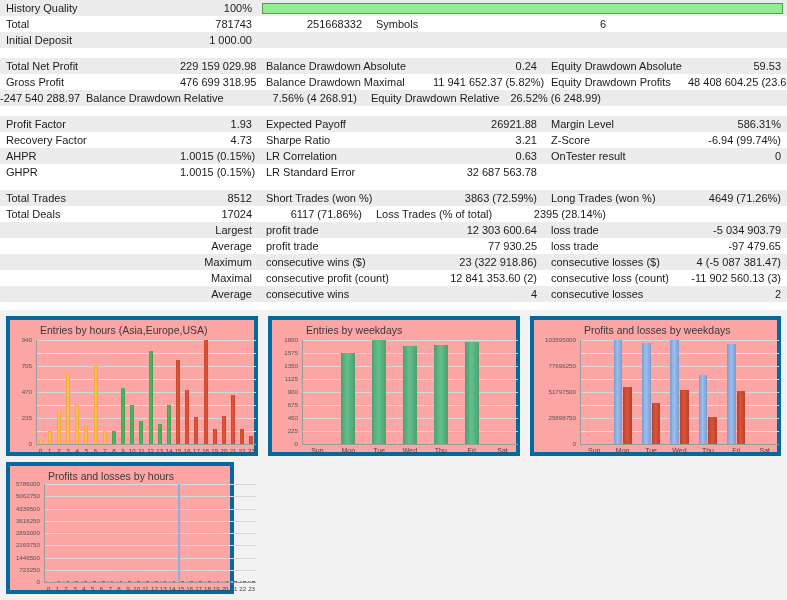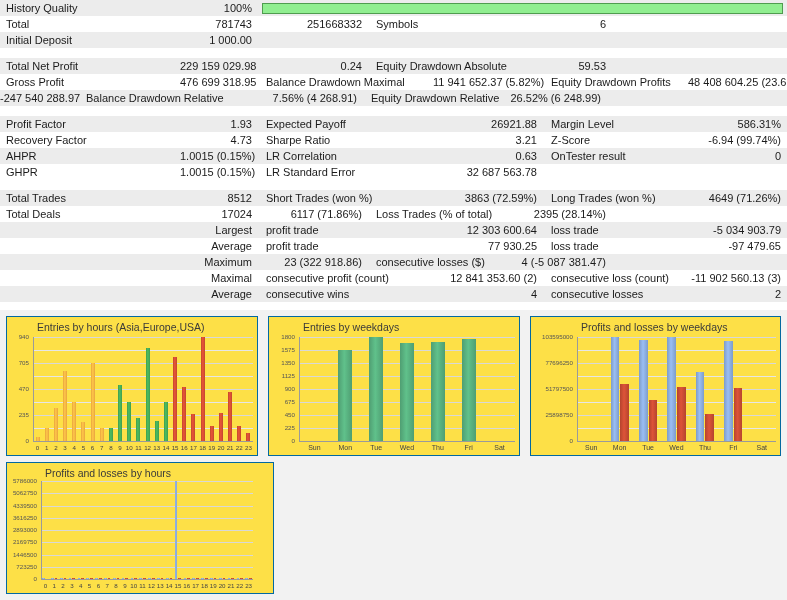--- a/index.html
+++ b/index.html
@@ -31,22 +31,22 @@
     background: #90ee90;
     border: 1px solid #4f9c4f;
   }
 
   .gap { height: 10px; background: #ffffff; }
 
   
   .charts-band { position: relative; width: 787px; background: #f2f2f2; }
   .chart-card {
     position: absolute;
-    background: #fde047;
-    border: 1px solid #0369a1;
+    background: #fca5a5;
+    border: 4px solid #0369a1;
   }
   .chart-title {
     position: absolute;
     font-size: 10.5px;
     color: #3a3a3a;
     white-space: nowrap;
   }
   .axis-lbl {
     position: absolute;
     font-size: 6.2px;
@@ -91,20 +91,21 @@
         <div class="c-value">1 000.00</div>
         <div class="c-label2"></div>
         <div class="c-value2"></div>
         <div class="c-label3"></div>
         <div class="c-value3"></div>
       </div>
       <div class="gap"></div>
       <div class="rrow alt">
         <div class="c-label">Total Net Profit</div>
         <div class="c-value">229 159 029.98</div>
+        <div class="c-label2">Balance Drawdown Absolute</div>
         <div class="c-value2">0.24</div>
         <div class="c-label3">Equity Drawdown Absolute</div>
         <div class="c-value3">59.53</div>
       </div>
       <div class="rrow plain">
         <div class="c-label">Gross Profit</div>
         <div class="c-value">476 699 318.95</div>
         <div class="c-label2">Balance Drawdown Maximal</div>
         <div class="c-value2">11 941 652.37 (5.82%)</div>
         <div class="c-label3">Equity Drawdown Profits</div>
@@ -178,20 +179,21 @@
         <div class="c-label"></div>
         <div class="c-value">Average</div>
         <div class="c-label2">profit trade</div>
         <div class="c-value2">77 930.25</div>
         <div class="c-label3">loss trade</div>
         <div class="c-value3">-97 479.65</div>
       </div>
       <div class="rrow alt">
         <div class="c-label"></div>
         <div class="c-value">Maximum</div>
+        <div class="c-label2">consecutive wins ($)</div>
         <div class="c-value2">23 (322 918.86)</div>
         <div class="c-label3">consecutive losses ($)</div>
         <div class="c-value3">4 (-5 087 381.47)</div>
       </div>
       <div class="rrow plain">
         <div class="c-label"></div>
         <div class="c-value">Maximal</div>
         <div class="c-label2">consecutive profit (count)</div>
         <div class="c-value2">12 841 353.60 (2)</div>
         <div class="c-label3">consecutive loss (count)</div>
@@ -340,21 +342,21 @@
         <div class="xtick wd" style="left: 131.286px; width: 28.4286px; top: 127px;">Wed</div>
         <div class="bar" style="left: 164.9px; width: 8.52857px; height: 69.2698px; top: 54.7302px; bottom: auto; background: linear-gradient(to right, rgb(126, 156, 200), rgb(154, 190, 244) 45%, rgb(126, 156, 200));"></div>
         <div class="bar" style="left: 174.429px; width: 8.52857px; height: 27.1056px; top: 96.8944px; bottom: auto; background: linear-gradient(to right, rgb(181, 68, 46), rgb(221, 83, 56) 45%, rgb(181, 68, 46));"></div>
         <div class="xtick wd" style="left: 159.714px; width: 28.4286px; top: 127px;">Thu</div>
         <div class="bar" style="left: 193.329px; width: 8.52857px; height: 100.491px; top: 23.5087px; bottom: auto; background: linear-gradient(to right, rgb(126, 156, 200), rgb(154, 190, 244) 45%, rgb(126, 156, 200));"></div>
         <div class="bar" style="left: 202.857px; width: 8.52857px; height: 53.2072px; top: 70.7928px; bottom: auto; background: linear-gradient(to right, rgb(181, 68, 46), rgb(221, 83, 56) 45%, rgb(181, 68, 46));"></div>
         <div class="xtick wd" style="left: 188.143px; width: 28.4286px; top: 127px;">Fri</div>
         <div class="xtick wd" style="left: 216.571px; width: 28.4286px; top: 127px;">Sat</div>
         <div class="axisline" style="left: 46px; top: 124px; width: 199px; height: 1px;"></div>
       </div>
-    <div class="chart-card" id="card-3" style="left:6px; top:152px; width:268px; height:132px;">
+    <div class="chart-card" id="card-3" style="left:6px; top:152px; width:228px; height:132px;">
         <div class="chart-title" style="left: 38px; top: 4px;">Profits and losses by hours</div>
         <div class="gridline" style="left: 34px; top: 18px; width: 212px;"></div>
         <div class="axis-lbl" style="left: 0px; width: 30px; top: 14px;">5786000</div>
         <div class="gridline" style="left: 34px; top: 30px; width: 212px;"></div>
         <div class="axis-lbl" style="left: 0px; width: 30px; top: 26.25px;">5062750</div>
         <div class="gridline" style="left: 34px; top: 43px; width: 212px;"></div>
         <div class="axis-lbl" style="left: 0px; width: 30px; top: 38.5px;">4339500</div>
         <div class="gridline" style="left: 34px; top: 55px; width: 212px;"></div>
         <div class="axis-lbl" style="left: 0px; width: 30px; top: 50.75px;">3616250</div>
         <div class="gridline" style="left: 34px; top: 67px; width: 212px;"></div>

